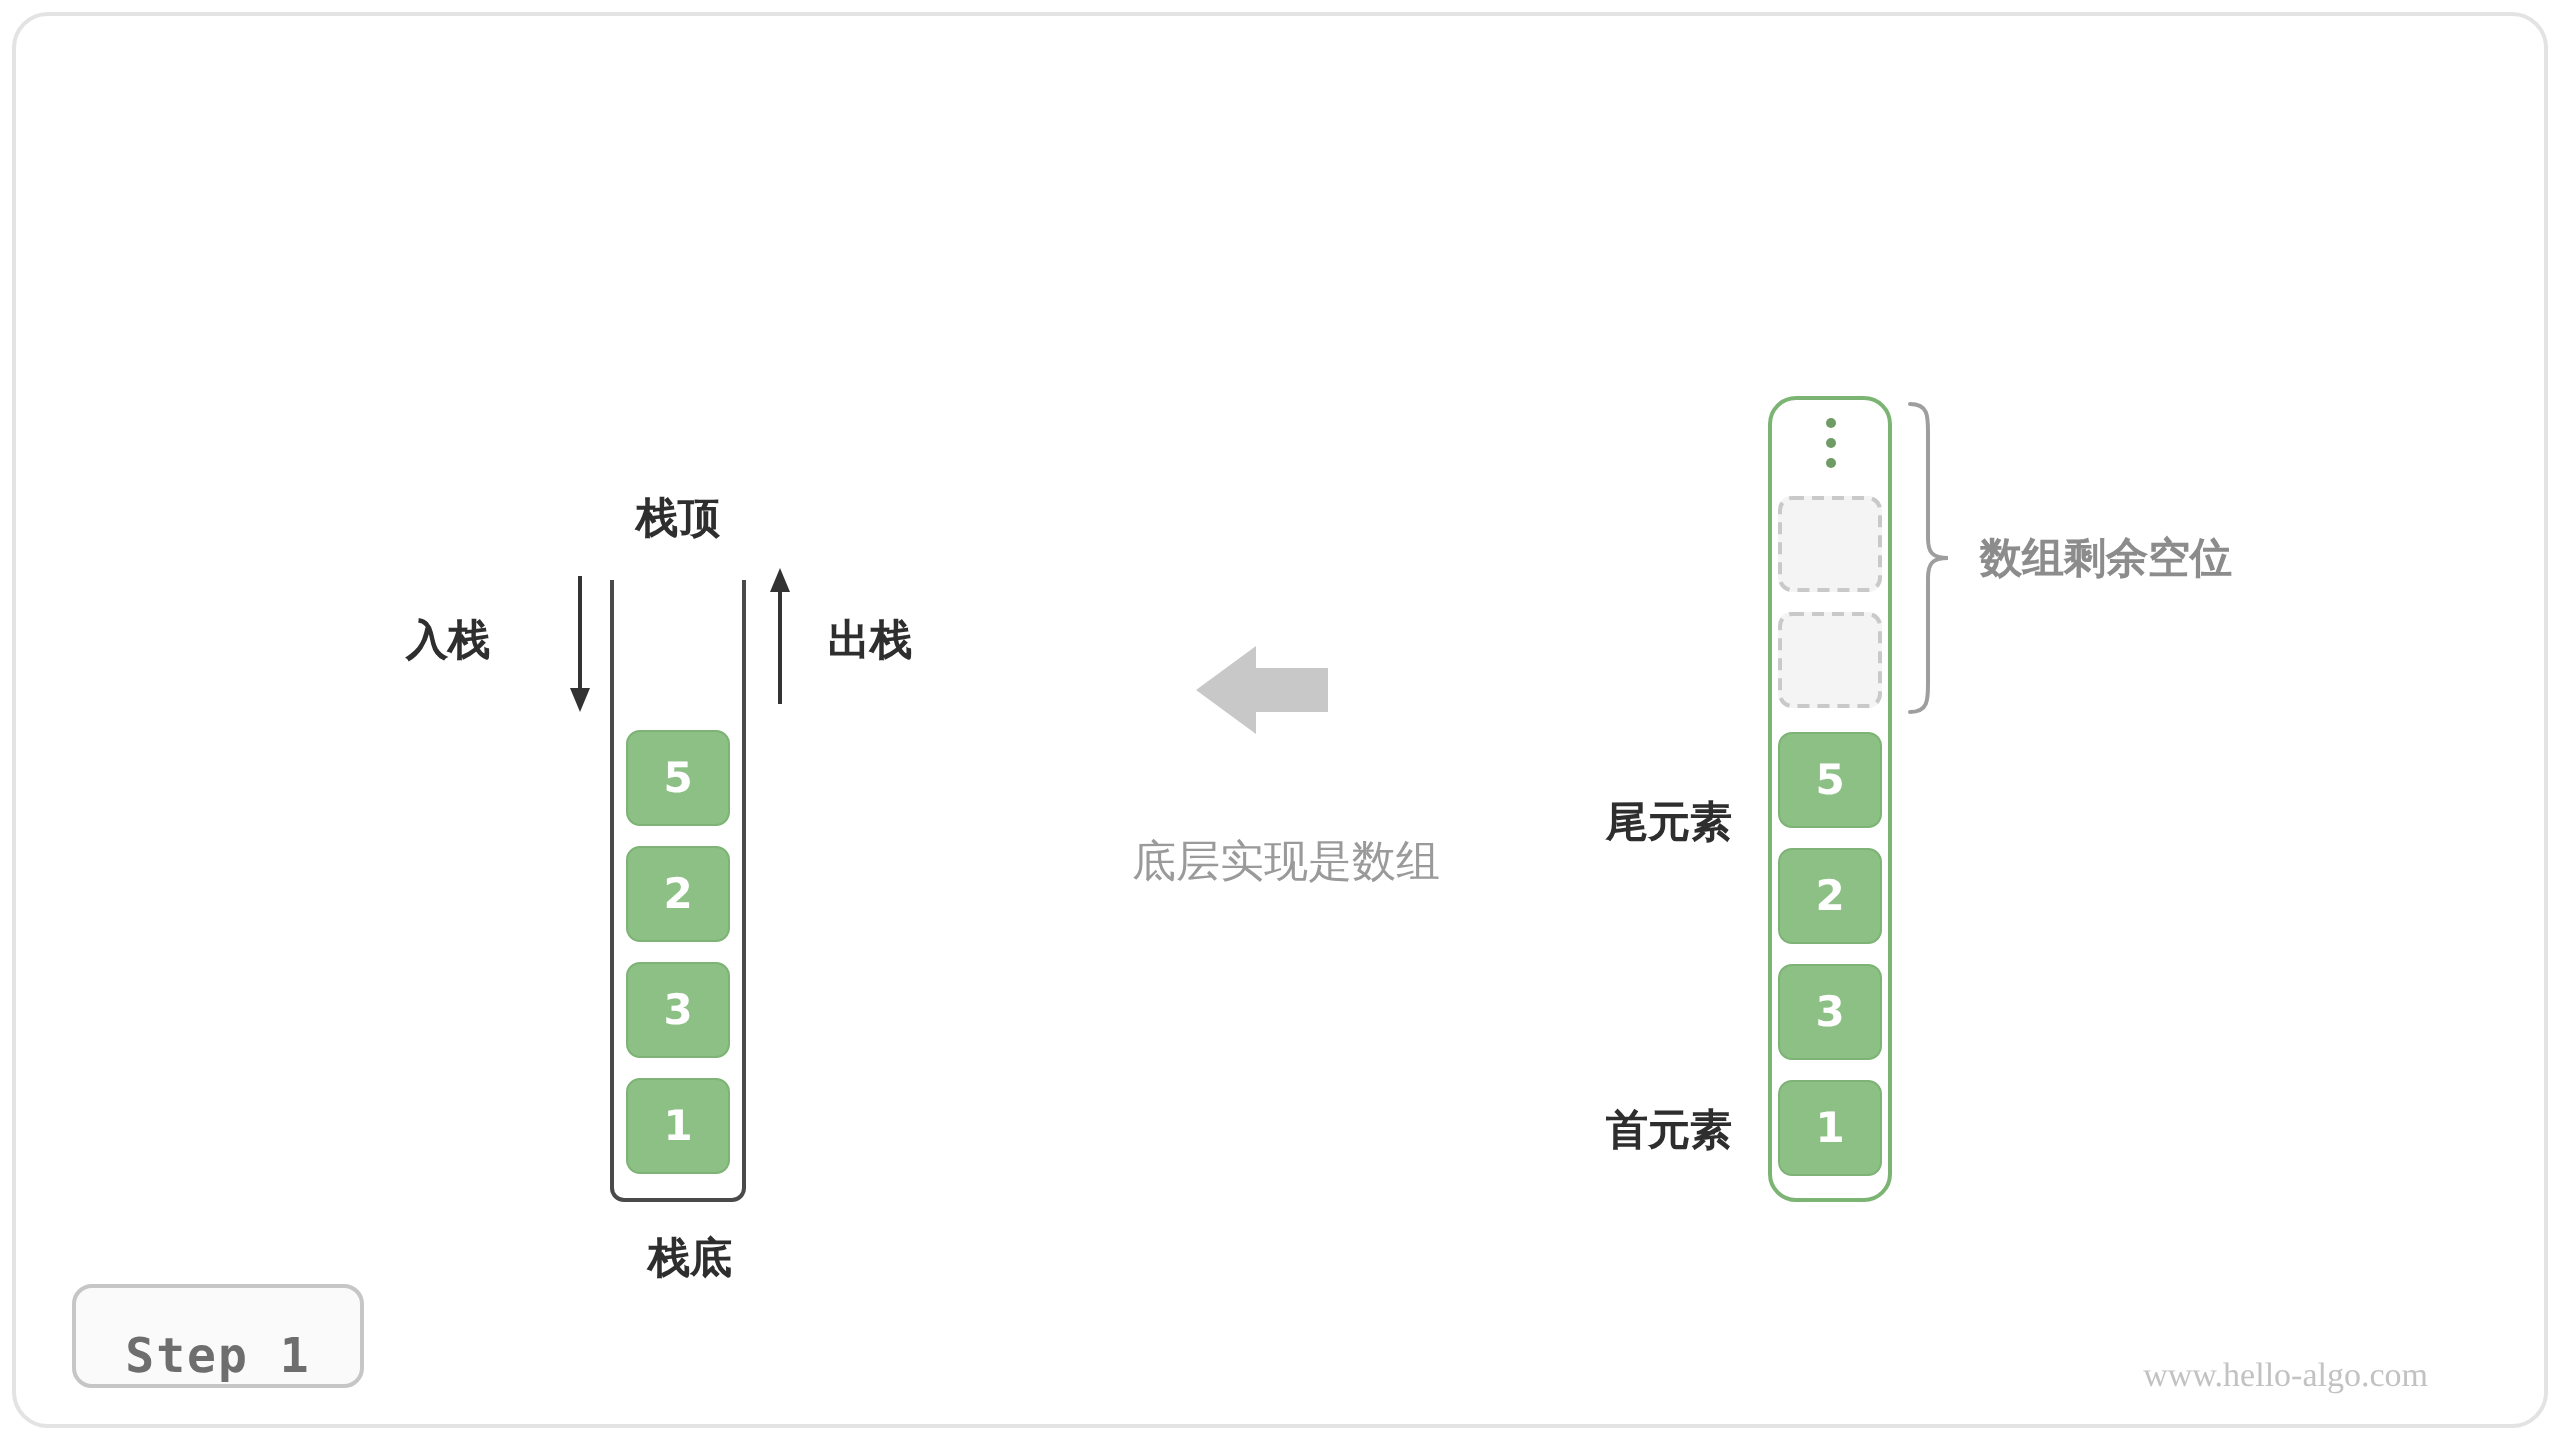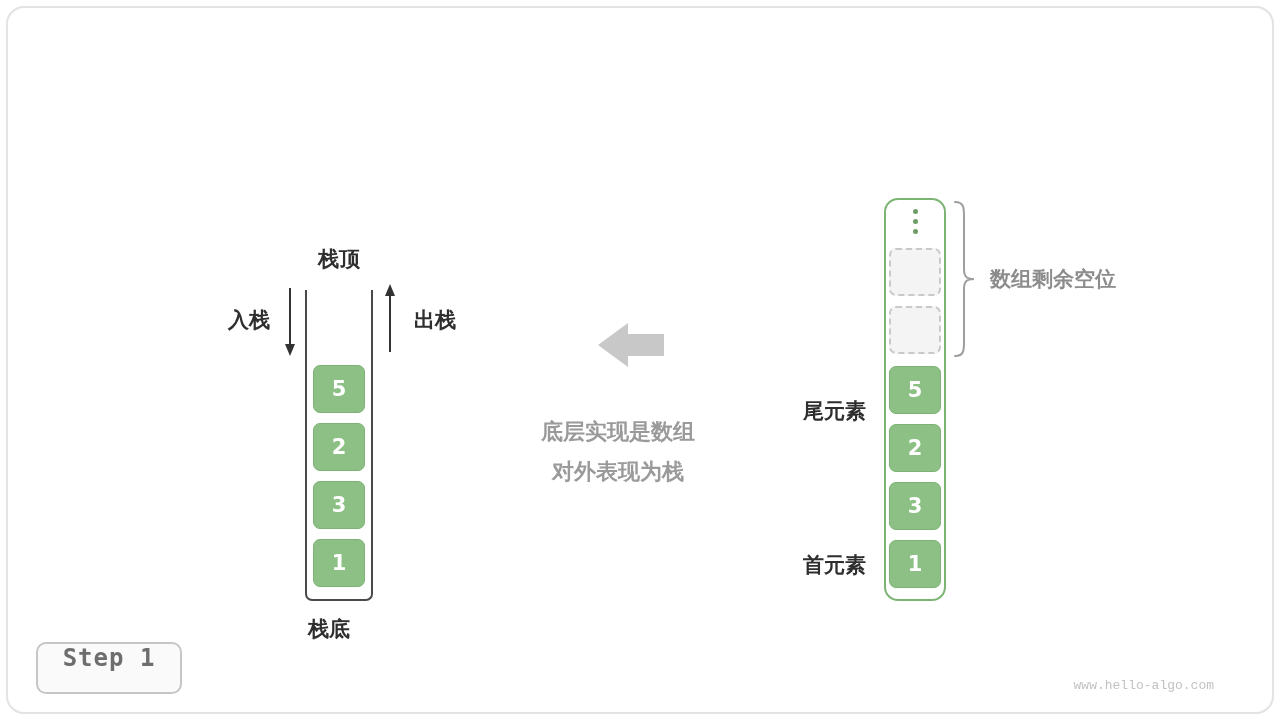--- a/index.html
+++ b/index.html
@@ -49,33 +49,33 @@
     color: #ffffff;
     font-weight: bold;
     font-size: 21px;
     display: flex;
     align-items: center;
     justify-content: center;
   }
   .s-cell { left: 313px; }
   .s0 { top: 365px; } .s1 { top: 423px; } .s2 { top: 481px; } .s3 { top: 539px; }
   .stack-top-label    { left: 295px; top: 245px; width: 88px; }
-  .stack-bottom-label { left: 285px; top: 615px; width: 88px; }
-  .push-label { left: 178px; top: 306px; width: 92px; text-align: right; }
+  .stack-bottom-label { left: 301px; top: 615px; width: 88px; }
+  .push-label { left: 178px; top: 306px; width: 92px; }
   .pop-label  { left: 414px; top: 306px; }
   .v-arrow { position: absolute; }
   .push-arrow { left: 282px; top: 288px; }
   .pop-arrow  { left: 382px; top: 284px; }
   
   .block-arrow { position: absolute; left: 598px; top: 322px; }
   .caption {
     position: absolute;
-    left: 476px; top: 412px; width: 284px;
+    left: 501px; top: 412px; width: 284px;
     text-align: center;
-    font-weight: bold;
+    font-weight: normal;
     font-size: 22px;
     color: #9a9a9a;
     line-height: 40px;
   }
   
   .array-container {
     position: absolute;
     left: 884px; top: 198px;
     width: 62px; height: 403px;
     box-sizing: border-box;
@@ -112,32 +112,32 @@
   .head-label { left: 752px; top: 551px; width: 114px; text-align: right; font-family: Liberation Serif, serif; }
   
   .step-box {
     position: absolute;
     left: 36px; top: 642px;
     width: 146px; height: 52px;
     box-sizing: border-box;
     border: 2px solid #c6c6c6;
     border-radius: 10px;
     background: #fafafa;
-    display: flex; align-items: flex-start; justify-content: center;
+    display: flex; align-items: flex-end; justify-content: center;
     font-family: "DejaVu Sans Mono", monospace;
     font-weight: bold;
     font-size: 24px;
     color: #6e6e6e;
     letter-spacing: 1px;
   }
   .watermark {
     position: absolute;
     right: 66px; top: 678px;
-    font-family: Liberation Mono, monospace;
-    font-size: 13px;
+    font-family: Liberation Serif, serif;
+    font-size: 17px;
     color: #c2c2c2;
   }
 </style>
 </head>
 <body>
 
 <div class="card"></div>
 
 <div class="cn-label stack-top-label">栈顶</div>
 
@@ -160,21 +160,20 @@
 <div class="cell s-cell s3">1</div>
 
 <div class="cn-label stack-bottom-label">栈底</div>
 
 <svg class="block-arrow" width="66" height="46" viewBox="0 0 66 46">
   <polygon points="0,23 30,1 30,12 66,12 66,34 30,34 30,45" fill="#c8c8c8"></polygon>
 </svg>
 
 <div class="caption">
   <div>底层实现是数组</div>
-  <div>对外表现为栈</div>
 </div>
 
 <div class="array-container"></div>
 
 <div class="ellipsis">
   <span class="dot"></span>
     <span class="dot"></span>
     <span class="dot"></span>
 </div>
 

